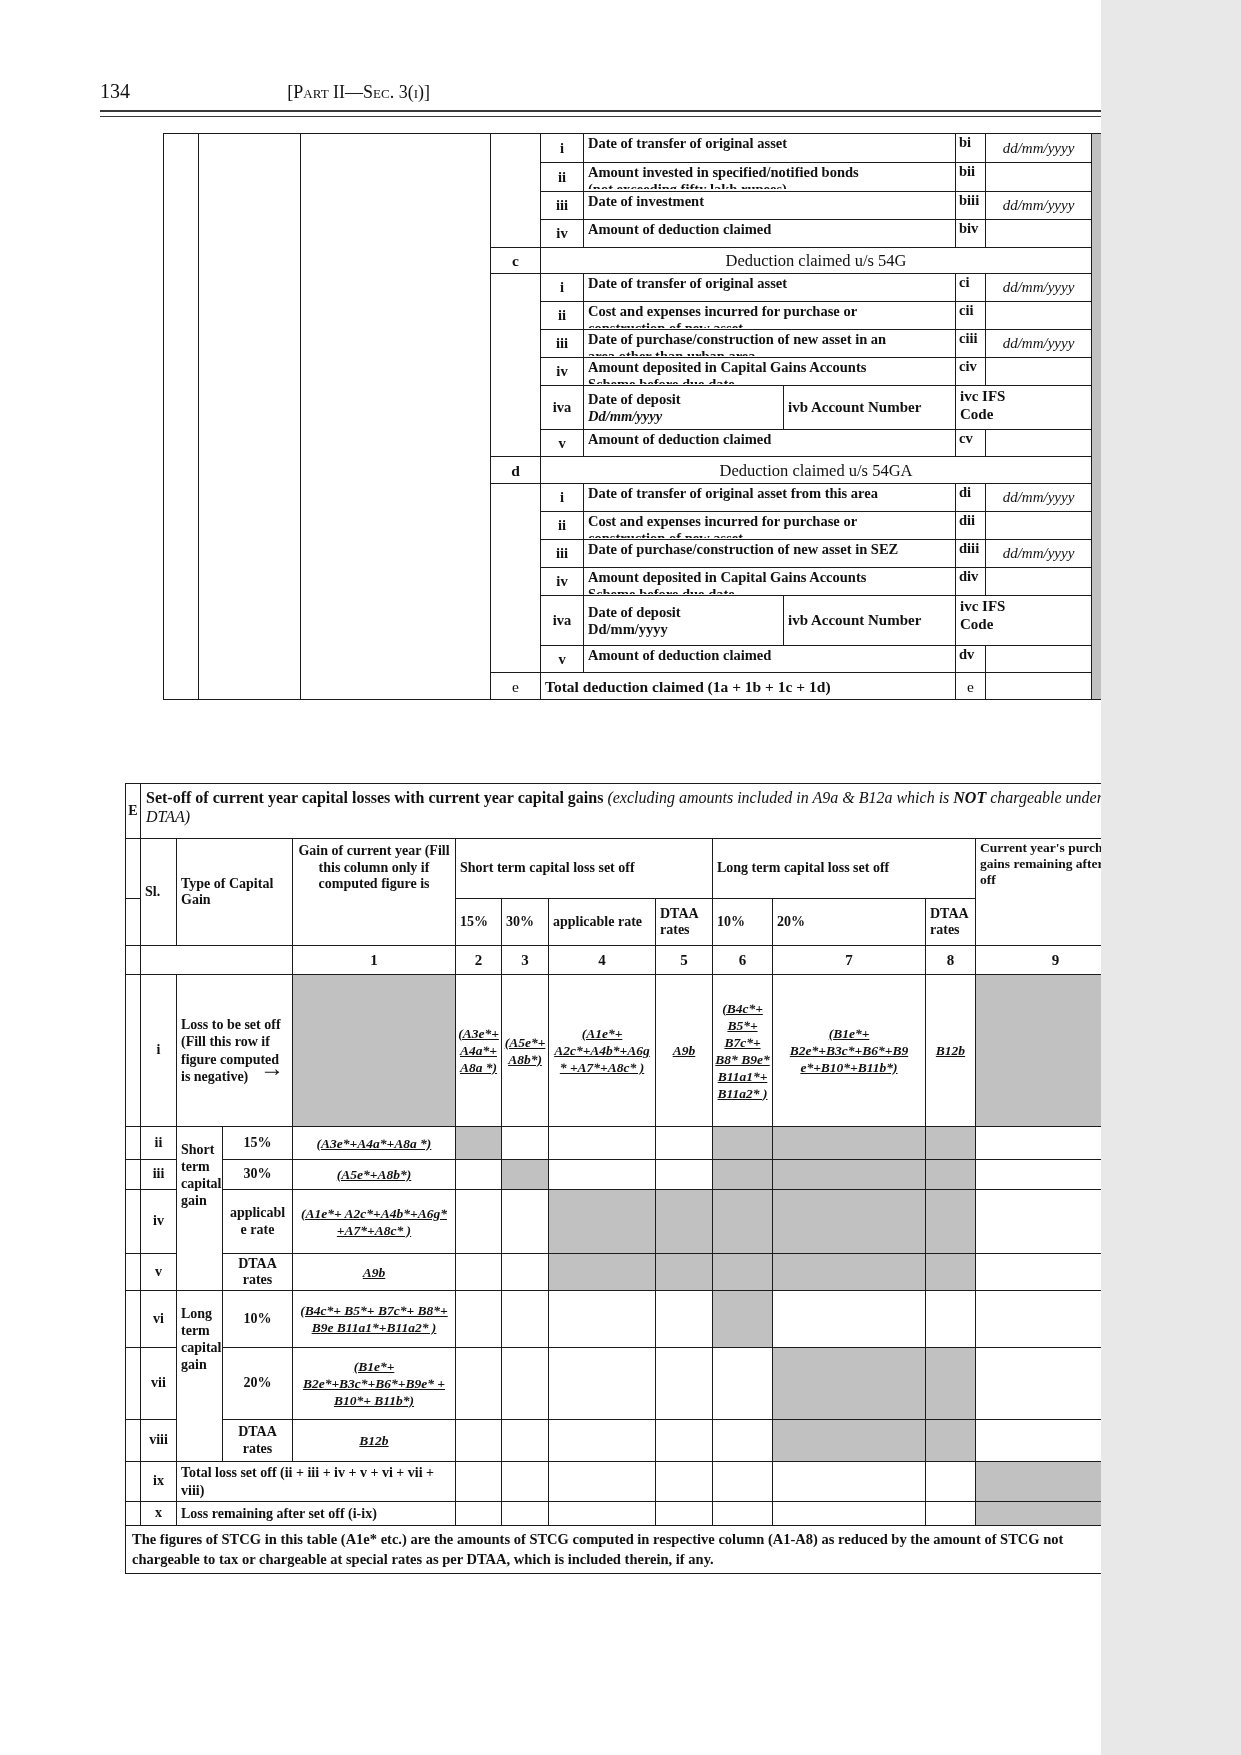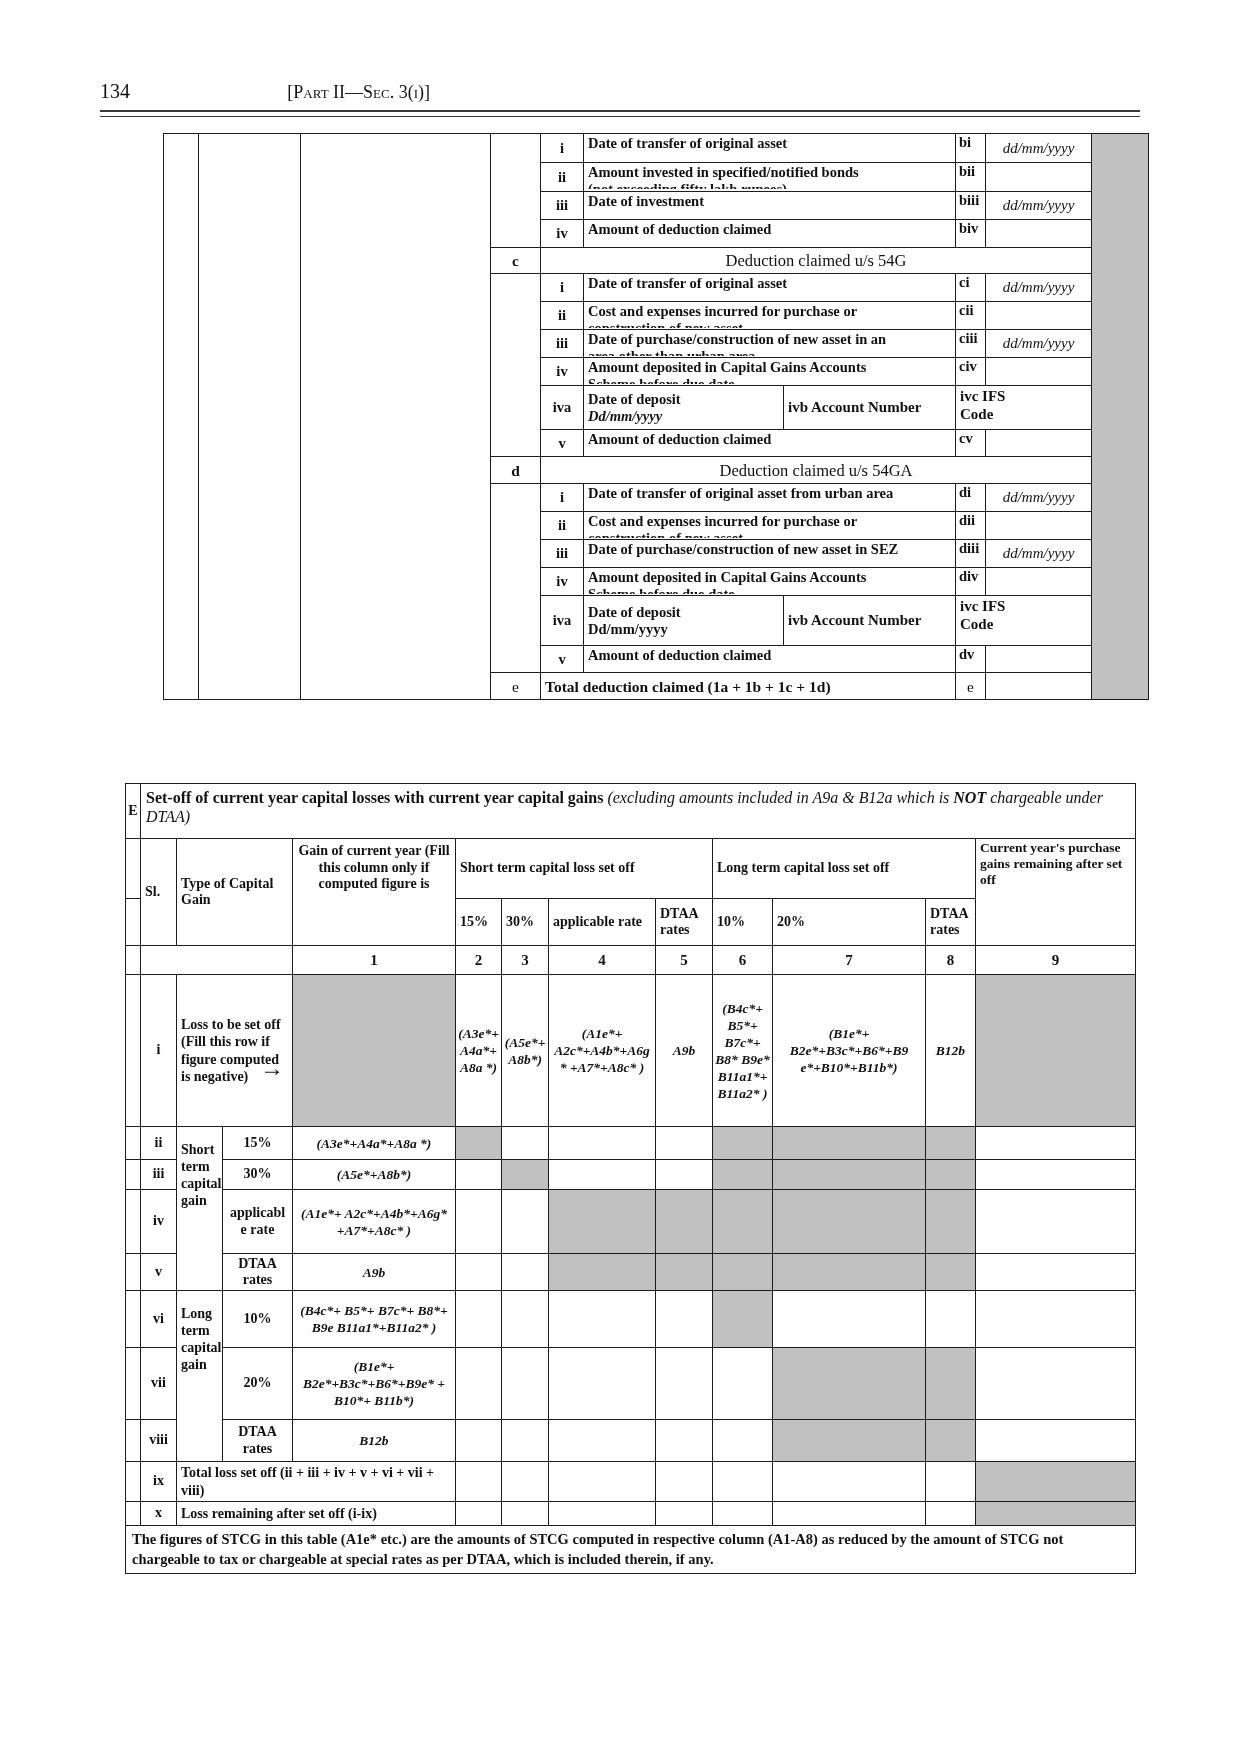--- a/index.html
+++ b/index.html
@@ -1,16 +1,16 @@
 <!DOCTYPE html>
 <html><head>
 <meta charset="utf-8">
 <style>
   html,body{margin:0;padding:0;background:#e8e8e8;}
-  .page{position:relative;width:1241px;height:1755px;background:#ffffff;
+  .page{position:relative;width:1101px;height:1755px;background:#ffffff;
         font-family:"Liberation Serif", serif;color:#111;overflow:hidden;}
 
   
   .gz-header{position:absolute;left:100px;top:80px;width:1040px;display:flex;
              align-items:baseline;}
   .gz-pageno{font-size:20px;width:120px;}
   .gz-title{font-size:21px;flex:1;text-align:center;letter-spacing:.5px;}
   .gz-part{font-size:18px;width:210px;text-align:right;font-variant:small-caps;}
   .gz-rule{position:absolute;left:100px;top:110px;width:1040px;height:4px;
            border-top:2.5px solid #3a3a3a;border-bottom:1.5px solid #3a3a3a;}
@@ -50,21 +50,21 @@
   .stab .ttl .tit{font-style:italic;font-weight:normal;}
   .stab .ttl .tnot{font-style:italic;font-weight:bold;}
   .stab .estrip{text-align:center;vertical-align:middle;padding:0;}
   .stab .hdr{vertical-align:middle;}
   .stab .hdr-left{text-align:left;vertical-align:middle;}
   .stab .gainhdr{text-align:center;vertical-align:top;padding-top:4px;}
   .stab .remhdr{text-align:left;vertical-align:top;font-size:13.5px;line-height:16px;}
   .stab .num{text-align:center;vertical-align:middle;font-size:15px;}
   .stab .frm{font-weight:bold;font-style:italic;text-align:center;
              vertical-align:middle;font-size:13.5px;line-height:17px;
-             overflow-wrap:break-word;padding:1px 2px;}
+             overflow-wrap:break-word;padding:1px 2px;text-decoration:underline;}
   .stab .sn{text-align:center;vertical-align:middle;}
   .stab .grp{vertical-align:top;padding-top:14px;line-height:17px;}
   .stab .rate{text-align:center;vertical-align:middle;overflow-wrap:anywhere;}
   .stab .rowlabel{position:relative;vertical-align:middle;line-height:17.5px;}
   .stab .arrow{position:absolute;right:8px;top:56%;font-size:24px;
                font-weight:normal;}
   .stab .note{font-size:14.5px;line-height:20px;padding:3px 6px;}
 </style>
 </head>
 <body>
@@ -198,21 +198,21 @@
       <td class="val"></td>
     </tr>
 
     <tr style="height:27px">
       <td class="letter">d</td>
       <td colspan="5" class="sechdr">Deduction claimed u/s 54GA</td>
     </tr>
     <tr style="height:28px">
       <td rowspan="6"></td>
       <td class="sn">i</td>
-      <td colspan="2" class="desc">Date of transfer of original asset from urban area</td>
+      <td colspan="2" class="desc">Date of transfer of original asset from this area</td>
       <td class="code">di</td>
       <td class="val">dd/mm/yyyy</td>
     </tr>
     <tr style="height:28px">
       <td class="sn">ii</td>
       <td colspan="2" class="desc clip">
             <div>
         <span class="l1">Cost and expenses incurred for purchase or</span>
         <span class="l2">construction of new asset</span>
             </div>

